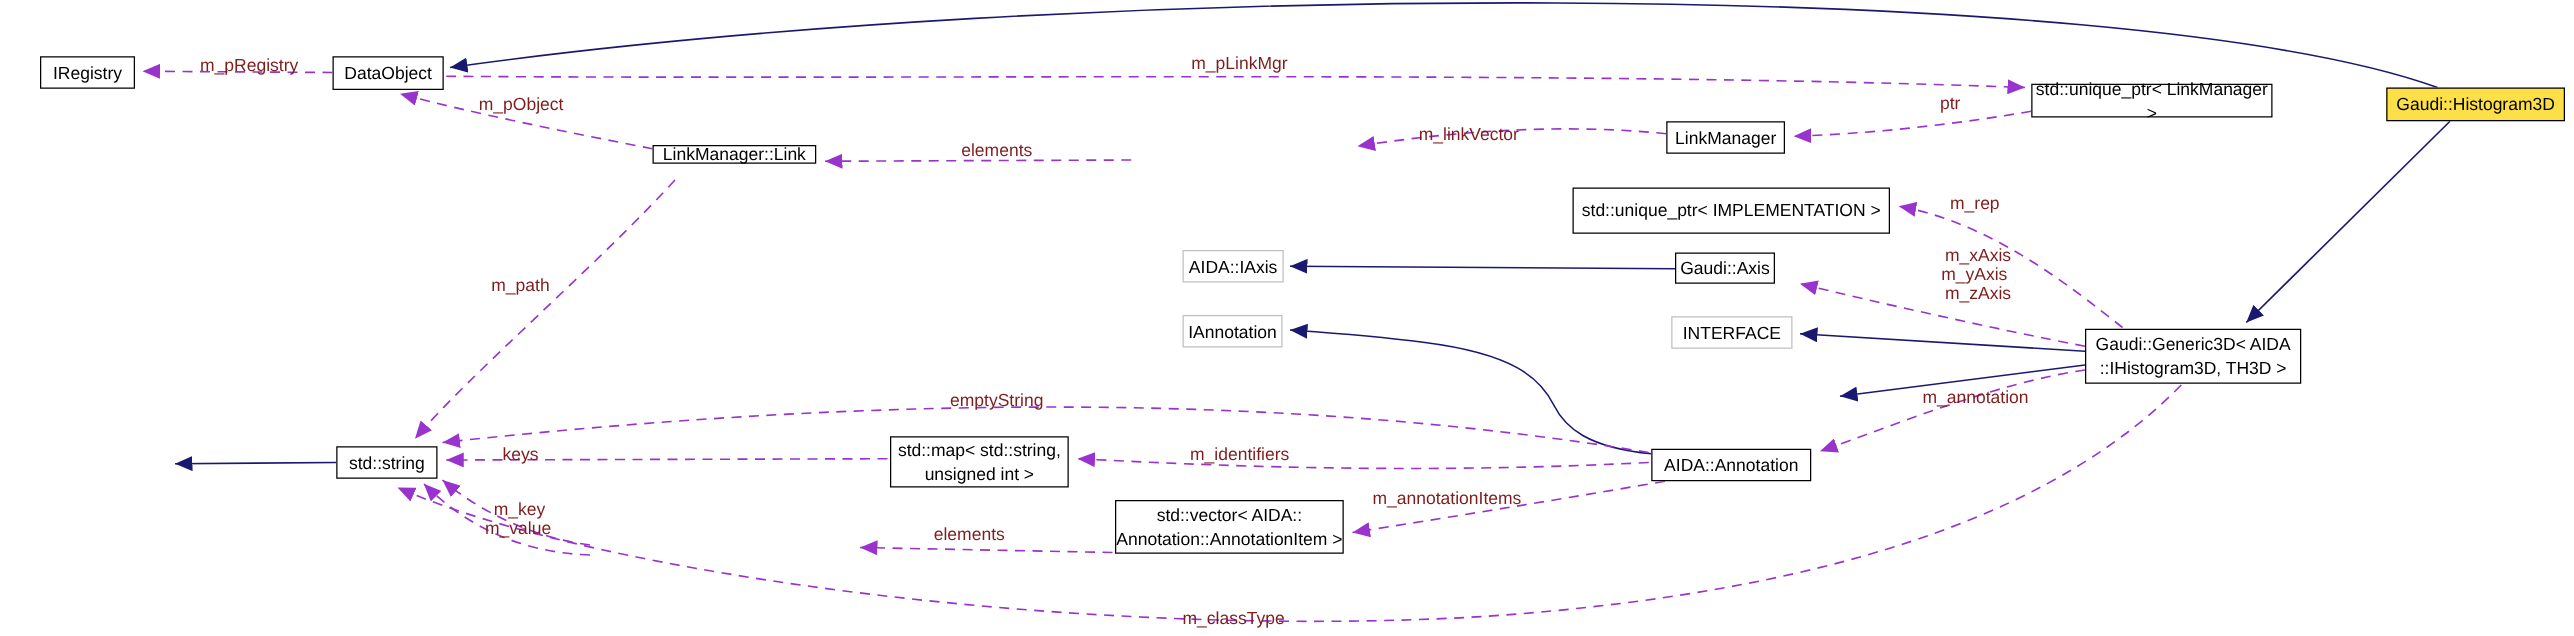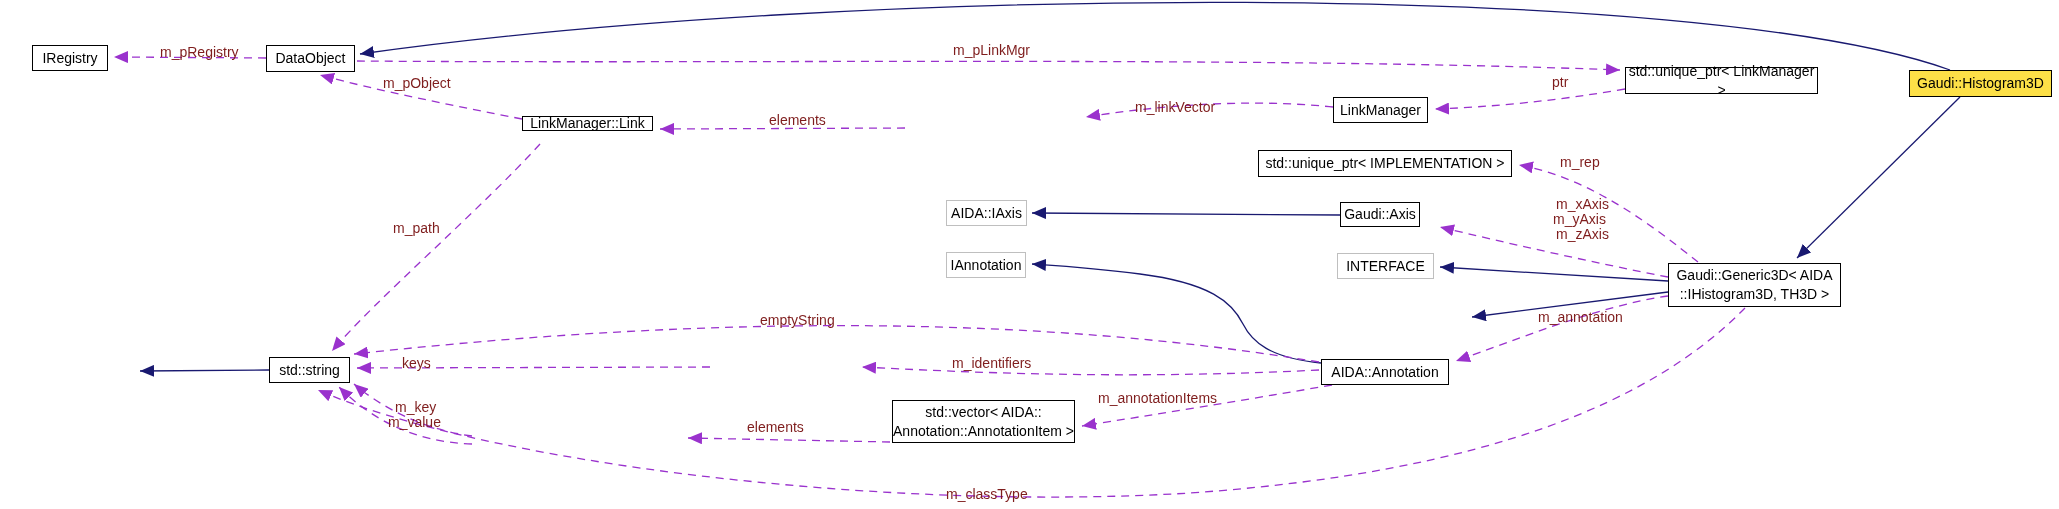--- a/index.html
+++ b/index.html
@@ -64,29 +64,31 @@
     <path class="e-dash" d="M 540,144 C 480,210 375,300 332,351" marker-end="url(#arrow-purple)"></path>
     <path class="e-dash" d="M 1745,308 C 1655,400 1490,472 1190,493 C 880,512 480,462 318,390" marker-end="url(#arrow-purple)"></path>
   </svg>
 
   <div class="node" style="left:32px;top:45px;width:76px;height:26px">IRegistry</div>
   <div class="node" style="left:266px;top:45px;width:89px;height:27px">DataObject</div>
   <div class="node" style="left:522px;top:116px;width:131px;height:15px">LinkManager::Link</div>
   <div class="node" style="left:1333px;top:97px;width:95px;height:26px">LinkManager</div>
   <div class="node" style="left:1625px;top:67px;width:193px;height:27px">std::unique_ptr&lt; LinkManager &gt;</div>
   <div class="node main" style="left:1909px;top:70px;width:143px;height:27px">Gaudi::Histogram3D</div>
-  <div class="node" style="left:1258px;top:150px;width:254px;height:27px">std::unique_ptr&lt; IMPLEMENTATION &gt;</div>
+  <div class="node" style="left:1258px;top:150px;width:254px;height:37px">std::unique_ptr&lt; IMPLEMENTATION &gt;</div>
   <div class="node ext" style="left:946px;top:200px;width:81px;height:26px">AIDA::IAxis</div>
   <div class="node" style="left:1340px;top:202px;width:80px;height:25px">Gaudi::Axis</div>
   <div class="node ext" style="left:946px;top:252px;width:80px;height:26px">IAnnotation</div>
   <div class="node ext" style="left:1337px;top:253px;width:97px;height:26px">INTERFACE</div>
   <div class="node" style="left:1668px;top:263px;width:173px;height:44px">Gaudi::Generic3D&lt; AIDA
 ::IHistogram3D, TH3D &gt;</div>
   <div class="node" style="left:1321px;top:359px;width:128px;height:26px">AIDA::Annotation</div>
   <div class="node" style="left:269px;top:357px;width:81px;height:26px">std::string</div>
+  <div class="node" style="left:712px;top:349px;width:143px;height:41px">std::map&lt; std::string,
+unsigned int &gt;</div>
   <div class="node" style="left:892px;top:400px;width:183px;height:43px">std::vector&lt; AIDA::
 Annotation::AnnotationItem &gt;</div>
 
   <span class="elabel" style="left:160px;top:45px">m_pRegistry</span>
   <span class="elabel" style="left:383px;top:76px">m_pObject</span>
   <span class="elabel" style="left:769px;top:113px">elements</span>
   <span class="elabel" style="left:1135px;top:100px">m_linkVector</span>
   <span class="elabel" style="left:953px;top:43px">m_pLinkMgr</span>
   <span class="elabel" style="left:1552px;top:75px">ptr</span>
   <span class="elabel" style="left:1560px;top:155px">m_rep</span>

